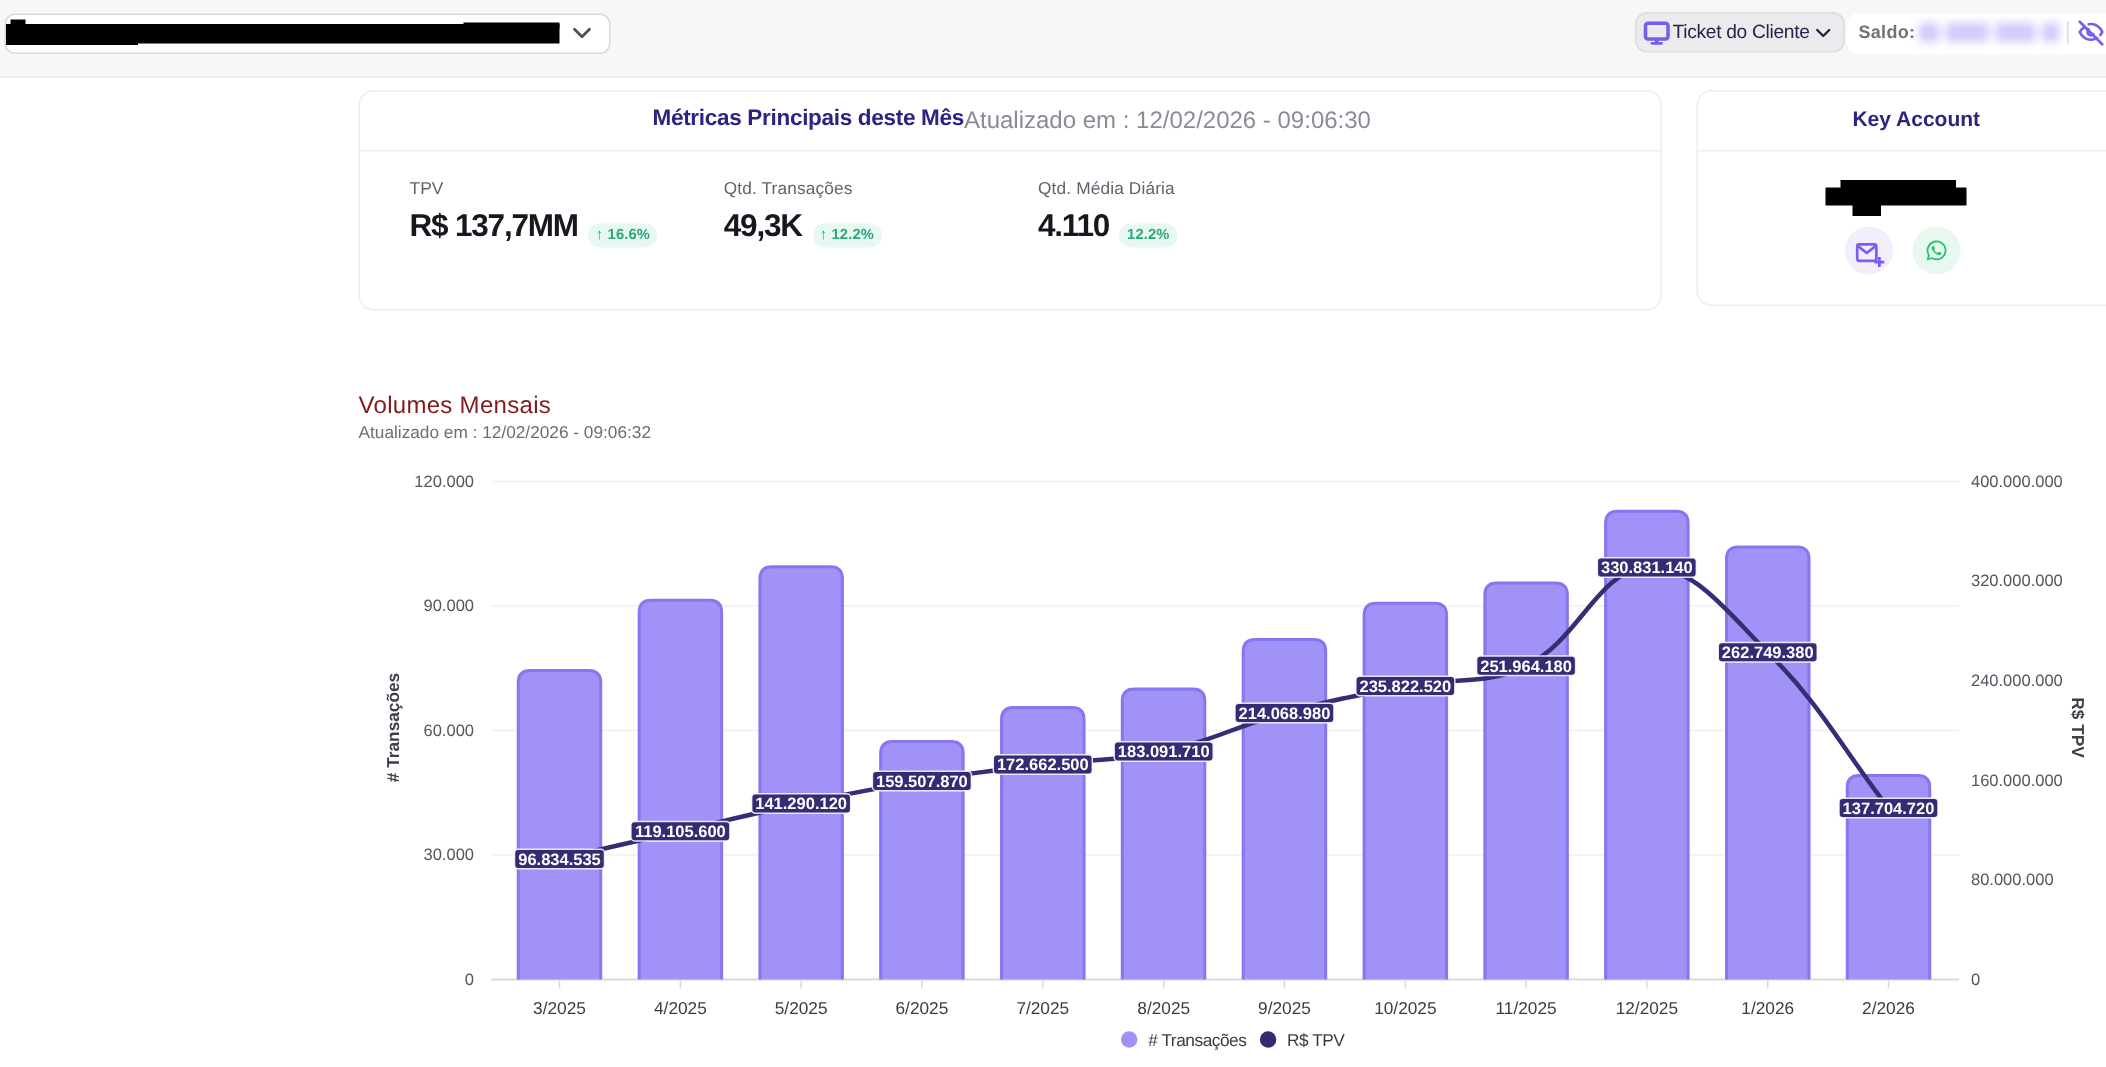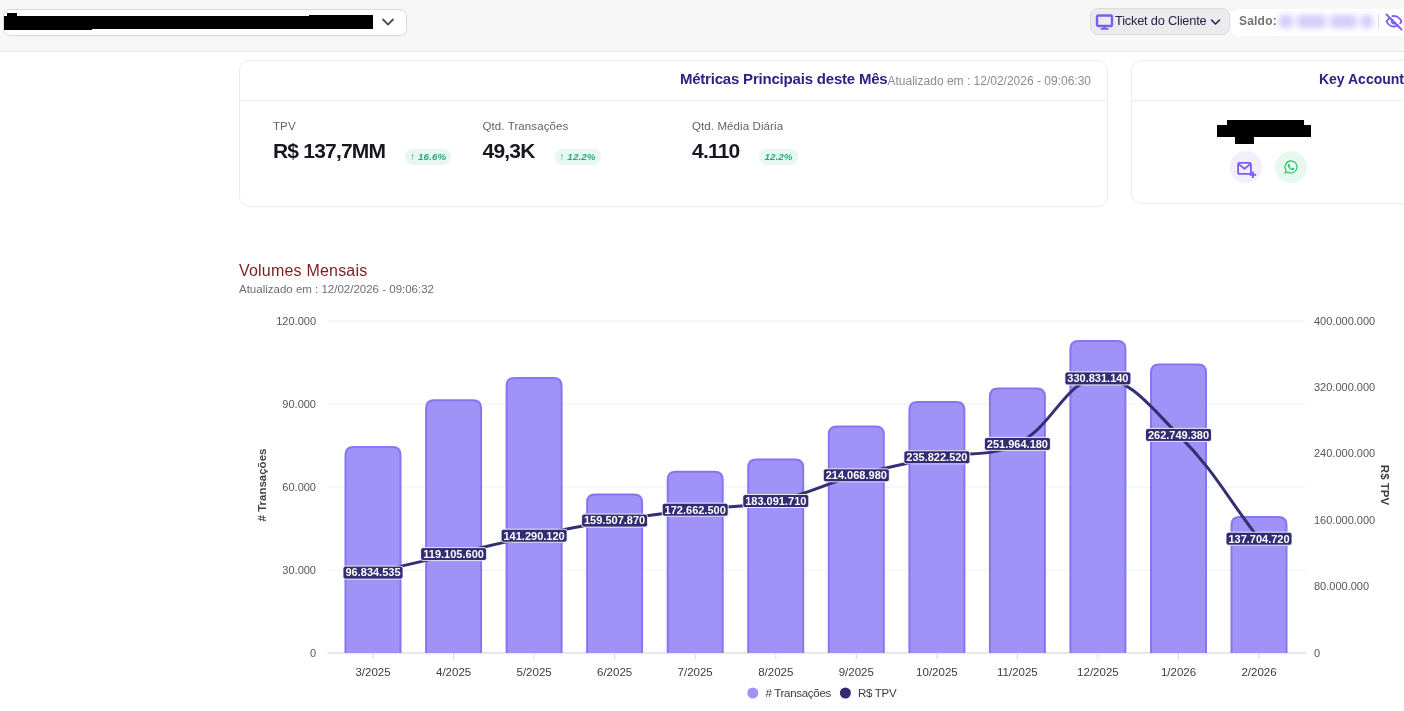--- a/index.html
+++ b/index.html
@@ -12,29 +12,29 @@
 .blob { position:absolute; background:#000; }
 .btn-painel { position:absolute; left:1090px; top:8px; width:140px; height:27px; background:#ebebee; border:1px solid #dcdce0; border-radius:8px; display:flex; align-items:center; }
 .btn-painel span { font-size:12.8px; letter-spacing:-0.2px; color:#24244a; margin-left:1px; white-space:nowrap; position:relative; top:-1px; }
 .saldo-pill { position:absolute; left:1231px; top:9px; width:181px; height:27px; background:#fff; border-radius:8px; display:flex; align-items:center; }
 .saldo-lab { font-size:12px; font-weight:bold; color:#737373; margin-left:8px; letter-spacing:0.2px; position:relative; top:-1.5px; }
 .saldo-blur { position:absolute; left:48px; top:5.5px; width:94px; height:13px; display:flex; gap:4px; filter:blur(3px); }
 .saldo-blur i { background:#cdc2f9; opacity:0.85; border-radius:3px; height:13px; display:block; }
 .saldo-div { position:absolute; left:147px; top:5px; width:1px; height:15px; background:#dcdce2; }
 
 .card { position:absolute; background:#fff; border:1px solid #ececf0; border-radius:10px; }
-.card-h { height:40px; border-bottom:1px solid #ededf0; display:flex; align-items:center; justify-content:flex-end; padding:0 16px 0 18px; }
+.card-h { height:40px; border-bottom:1px solid #ededf0; display:flex; align-items:center; justify-content:center; padding:0 16px 0 18px; }
 .card-title { font-size:15px; font-weight:bold; color:#2b2483; letter-spacing:-0.2px; position:relative; top:-2px; }
-.card-upd { font-size:12px; color:#8b8b95; }
+.card-upd { font-size:16px; color:#8b8b95; }
 .metrics { display:flex; padding:19px 0 0 33px; }
 .metric { width:209.5px; }
 .metric .lab { font-size:11.5px; color:#62626e; line-height:13px; margin-bottom:6px; letter-spacing:0.1px; }
 .metric .valrow { display:flex; align-items:flex-end; }
 .metric .val { font-size:21px; font-weight:bold; color:#17171f; letter-spacing:-0.8px; line-height:24px; }
-.badge { margin-left:20px; position:relative; top:1.5px; background:#e7f8f0; color:#2aa87a; border-radius:9px; font-size:9.8px; font-weight:bold; padding:2.5px 5px; letter-spacing:0.1px;font-style:italic; }
+.badge { margin-left:7px; position:relative; top:1.5px; background:#e7f8f0; color:#2aa87a; border-radius:9px; font-size:9.8px; font-weight:bold; padding:2.5px 5px; letter-spacing:0.1px; }
 
 .vol-title { position:absolute; left:239px; top:262px; font-size:16px; letter-spacing:0.2px; color:#7f1d1d; }
 .vol-upd { position:absolute; left:239px; top:283px; font-size:11.5px; color:#6c6c76; }
 svg text { font-family:"Liberation Sans", sans-serif; }
 </style>
 </head>
 <body>
 <div class="header">
   <div class="select"></div>
   <div class="blob" style="left:7px;top:13px;width:10px;height:4px;"></div>

